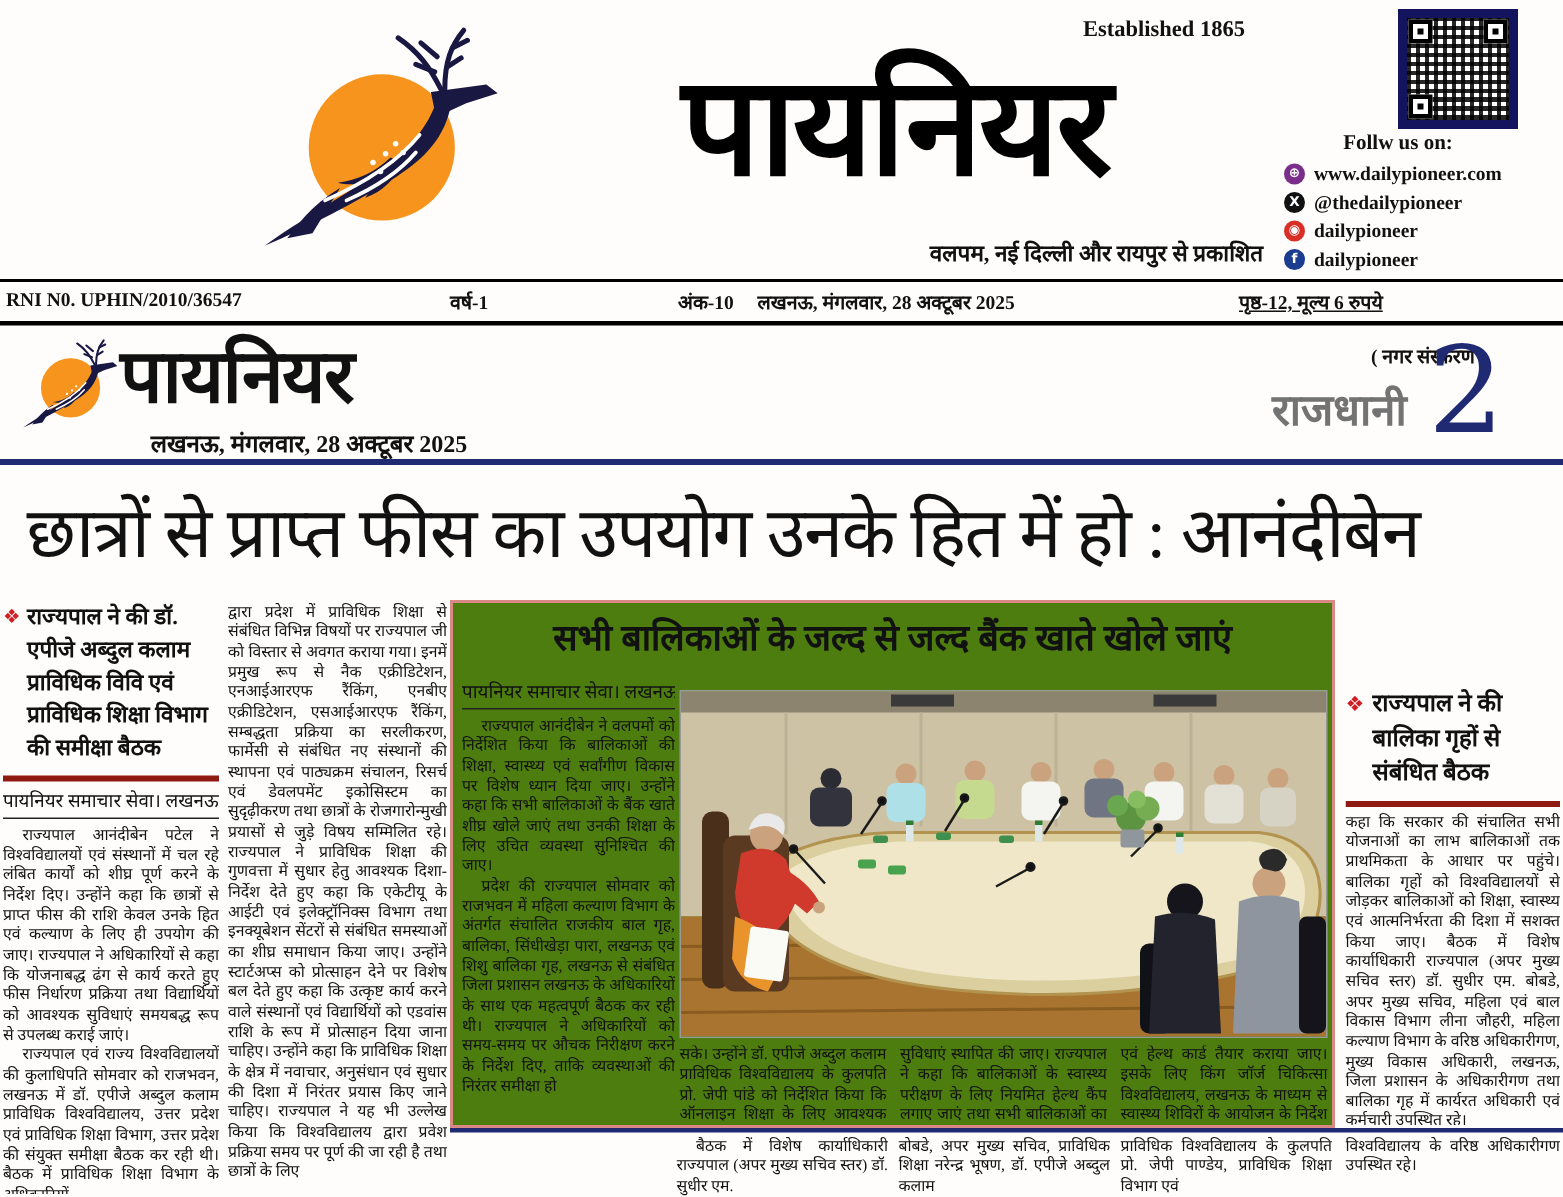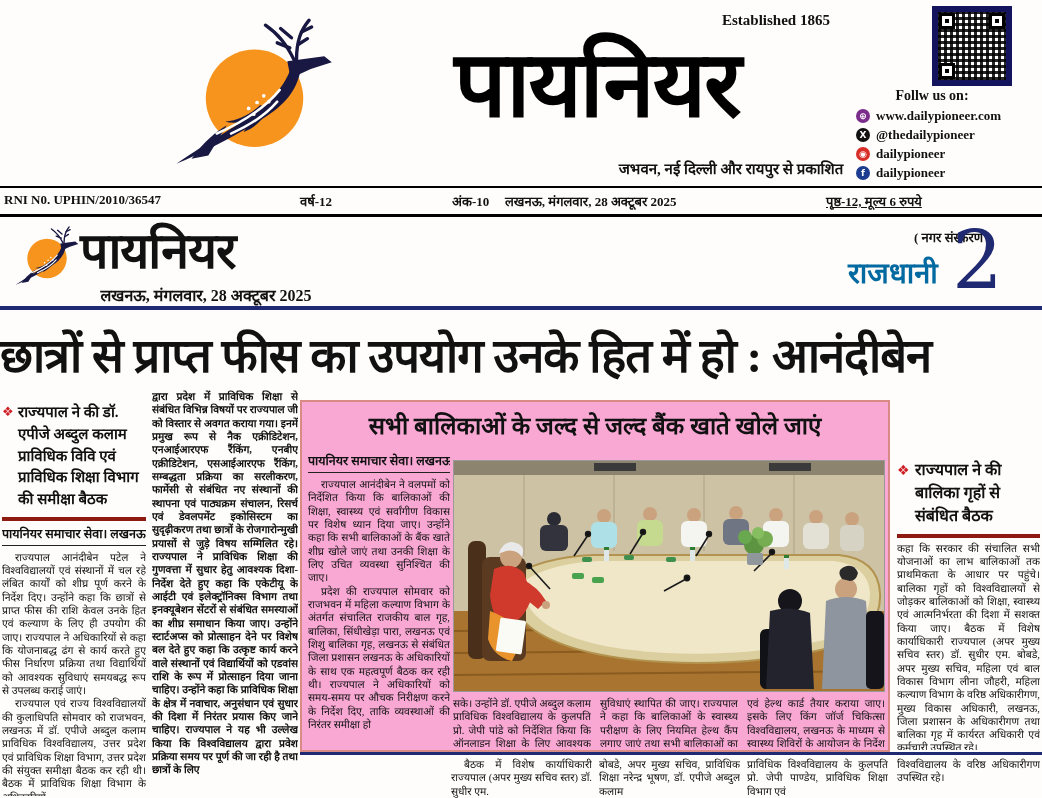--- a/index.html
+++ b/index.html
@@ -43,41 +43,41 @@
 
   
   .info { top:192px; font-size:13px; font-weight:bold; white-space:nowrap; }
   .i-rni { left:4px; } .i-year { left:300px; } .i-issue { left:452px; }
   .i-date { left:505px; } .i-price { left:826px;text-decoration:underline; } .i-ed { left:914px;margin-top:36px; }
 
   
   .sec-title { left:80px; top:220px; width:260px; font-size:50px; font-weight:900;
     letter-spacing:-1px; line-height:62px; white-space:nowrap; }
   .sec-date { left:56px; top:284px; width:300px; font-size:16px; font-weight:bold; text-align:center; white-space:nowrap; }
-  .sec-name { left:848px; top:252px; font-size:29px; font-weight:bold; color:#0369a1; }
+  .sec-name { left:848px; top:252px; font-size:29px; font-weight:bold; color:#737373; }
   .sec-page { left:952px; top:218px; font-size:80px; color:#1f2a72; font-family:"DejaVu Serif",serif; line-height:86px; }
   .rule-navy { left:0; top:306px; width:1042px; height:4px; background:#1f2a72; }
 
   
-  .headline { left:0; top:318px; width:964px; height:76px; font-size:47px; font-weight:700;
-    letter-spacing:-1px; white-space:nowrap; line-height:76px; }
+  .headline { left:0; top:318px; width:964px; height:76px; font-size:47px; font-weight:400;
+    letter-spacing:-1px; text-align:center; white-space:nowrap; line-height:76px; }
 
   
   .bodytxt { font-size:10.5px; line-height:1.27; text-align:justify; }
   .bodytxt p.ind { text-indent:13px; }
   .kicker { font-size:15px; font-weight:bold; line-height:1.45; position:relative; padding-left:16px; }
   .kicker .dia { position:absolute; left:0; top:1px; color:#cf2027; font-size:13px; font-family:"DejaVu Sans",sans-serif; }
   .rule-maroon { height:4px; background:#8e1a12; margin:6px 0 4px 0; }
-  .byline { font-size:12.5px; font-weight:bold; border-bottom:1.5px solid #222; padding-bottom:3px; margin-bottom:5px; white-space:nowrap; }
+  .byline { font-size:12.5px; font-weight:normal; border-bottom:1.5px solid #222; padding-bottom:3px; margin-bottom:5px; white-space:nowrap; }
 
   .col-l1 { left:2px; top:402px; width:144px; height:394px; overflow:hidden; }
-  .col-l2 { left:152px; top:390px; width:146px; height:394px; overflow:hidden;font-weight:bold; }
-
-  
-  .cbox { left:300px; top:400px; width:590px; height:352px; border:2px solid #d98a85; background:#f9a8d4; }
+  .col-l2 { left:152px; top:402px; width:146px; height:394px; overflow:hidden; }
+
+  
+  .cbox { left:300px; top:400px; width:590px; height:352px; border:2px solid #d98a85; background:#4d7c0f; }
   .c-head { position:absolute; left:4px; top:2px; width:578px; height:42px; font-size:24px;
     font-weight:bold; text-align:center; white-space:nowrap; line-height:44px; }
   .c-col1 { position:absolute; left:6px; top:50px; width:142px; height:294px; overflow:hidden; }
   .c-photo { position:absolute; left:151px; top:58px; width:432px; height:232px; border:1px solid #999; }
   .c-b1 { position:absolute; left:151px; top:295px; width:138px; height:50px; overflow:hidden; }
   .c-b2 { position:absolute; left:298px; top:295px; width:138px; height:50px; overflow:hidden; }
   .c-b3 { position:absolute; left:445px; top:295px; width:138px; height:50px; overflow:hidden; }
 
   
   .col-r { left:897px; top:458px; width:143px; height:292px; overflow:hidden; }
@@ -126,21 +126,21 @@
 </svg>
 
 <div id="page">
 
   <div class="abs deer-wrap1">
     <svg width="168" height="180" viewBox="0 0 200 185">
         <use href="#deer-logo"></use>
       </svg>
   </div>
   <div class="abs mast-title">पायनियर</div>
-  <div class="abs mast-tagline">जभवन, नई दिल्ली और रायपुर से प्रकाशित</div>
+  <div class="abs mast-tagline">वलपम, नई दिल्ली और रायपुर से प्रकाशित</div>
   <div class="abs established">Established 1865</div>
 
   <div class="abs qr">
     <div class="qr-inner">
       <div class="qr-finder qr-f1"></div>
       <div class="qr-finder qr-f2"></div>
       <div class="qr-finder qr-f3"></div>
     </div>
   </div>
   <div class="abs follow">Follw us on:</div>
@@ -159,21 +159,21 @@
     </div>
     <div class="social-row">
       <span class="soc-ic" style="background:#1b3c8f">f</span>
       <span class="lbl">dailypioneer</span>
     </div>
   </div>
 
   <div class="abs rule-a"></div>
 
   <span class="abs info i-rni">RNI N0. UPHIN/2010/36547</span>
-  <span class="abs info i-year">वर्ष-12</span>
+  <span class="abs info i-year">वर्ष-1</span>
   <span class="abs info i-issue">अंक-10</span>
   <span class="abs info i-date">लखनऊ, मंगलवार, 28 अक्टूबर 2025</span>
   <span class="abs info i-price">पृष्ठ-12, मूल्य 6 रुपये</span>
   <span class="abs info i-ed">( नगर संस्करण )</span>
   <div class="abs rule-b"></div>
 
   <div class="abs deer-wrap2">
     <svg width="68" height="64" viewBox="0 0 200 185">
         <use href="#deer-logo"></use>
       </svg>

